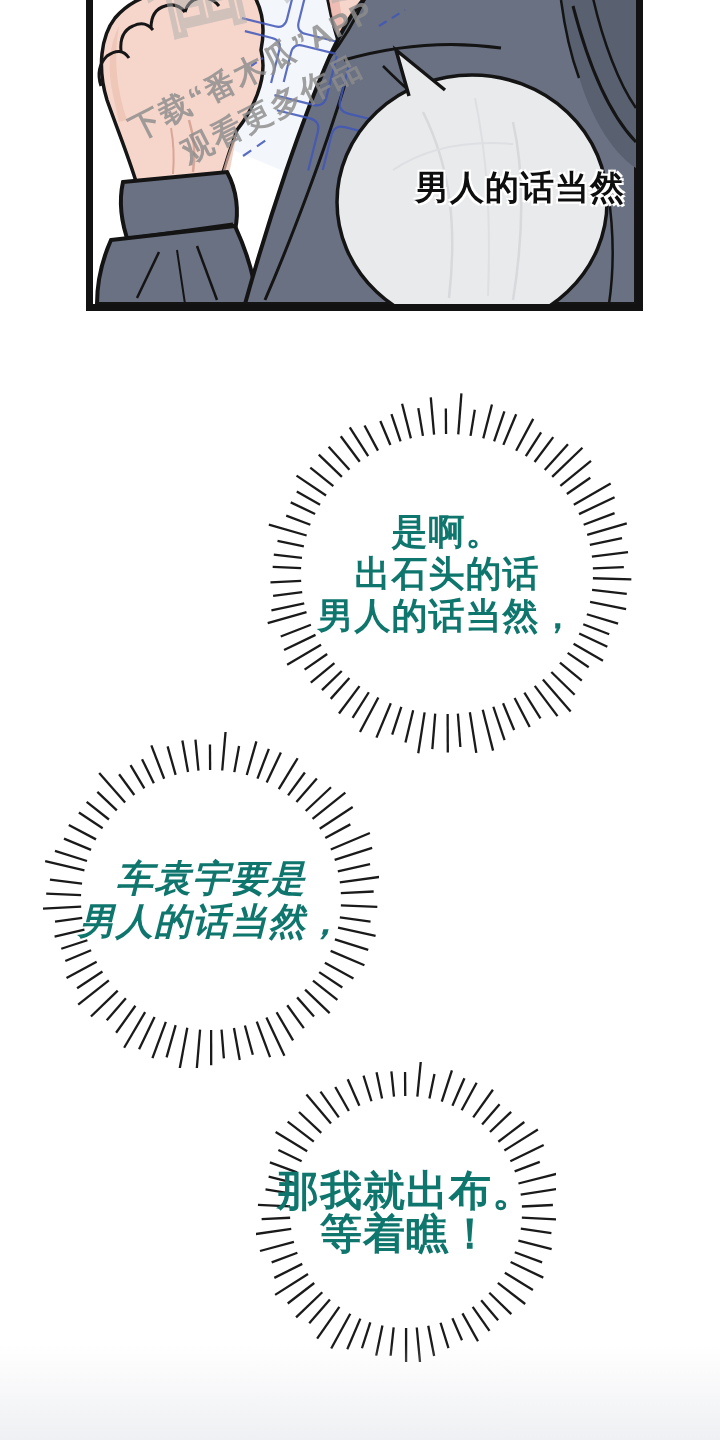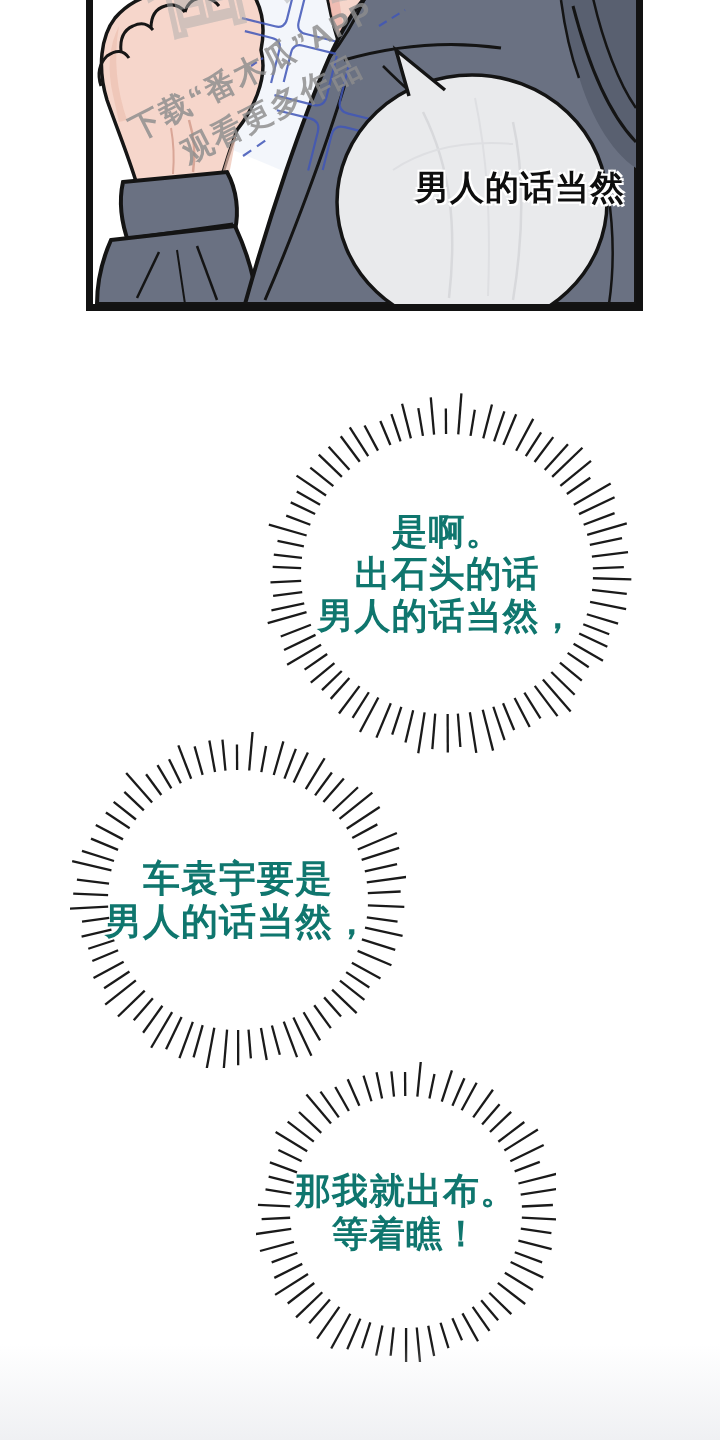--- a/index.html
+++ b/index.html
@@ -40,21 +40,21 @@
   .thought{position:absolute;}
   .thought svg{position:absolute;left:0;top:0;}
   .thought .lines{
     position:absolute;left:0;top:0;width:100%;height:100%;
     display:flex;flex-direction:column;align-items:center;justify-content:center;
     font-weight:bold;color:#0f766e;text-align:left;white-space:nowrap;
     letter-spacing:1px;
   }
   .t1 .lines{font-size:36px;line-height:42px;}
   .t2 .lines{font-size:37px;line-height:43px;}
-  .t3 .lines{font-size:36px;line-height:43px;}
+  .t3 .lines{font-size:42px;line-height:43px;}
 
   .footer-fade{
     position:absolute;left:0;bottom:0;width:720px;height:96px;
     background:linear-gradient(to bottom, rgba(240,241,243,0), #eff0f3);
   }
 </style>
 </head>
 <body>
 
 <div class="page">
@@ -236,21 +236,21 @@
         <line x1="167.93854618709003" y1="61.914324110325424" x2="163.30422976800514" y2="34.17874304396926" stroke="#1a1a1a" stroke-width="2.3"></line>
         <line x1="179.07082187599605" y1="60.55003222362282" x2="175.76972901513824" y2="23.41959519190678" stroke="#1a1a1a" stroke-width="2.3"></line>
       </svg>
     <div class="lines">
       <div>是啊。</div>
       <div>出石头的话</div>
       <div>男人的话当然，</div>
     </div>
   </div>
 
-  <div class="thought t2" style="left:70px;top:732px;width:336px;height:336px;">
+  <div class="thought t2" style="left:43px;top:732px;width:336px;height:336px;font-style:italic;">
     <svg class="spikes" width="336" height="336">
         <line x1="167.1305148210979" y1="38.00290774204345" x2="166.95996195908248" y2="12.50347810682888" stroke="#1a1a1a" stroke-width="2.3"></line>
         <line x1="179.2105201382075" y1="38.484270305762294" x2="182.76069668451592" y2="-2.531106346691871" stroke="#1a1a1a" stroke-width="2.3"></line>
         <line x1="191.3137572201746" y1="40.10758926238526" x2="196.06128266453572" y2="14.064061898546498" stroke="#1a1a1a" stroke-width="2.3"></line>
         <line x1="203.76498764607788" y1="43.01653845937898" x2="213.39121220537874" y2="9.376966739278117" stroke="#1a1a1a" stroke-width="2.3"></line>
         <line x1="214.45962236345207" y1="46.58540660264342" x2="225.8434710805586" y2="16.83558744845672" stroke="#1a1a1a" stroke-width="2.3"></line>
         <line x1="223.65188301702375" y1="50.514392725493806" x2="237.86843555324955" y2="20.502105314527142" stroke="#1a1a1a" stroke-width="2.3"></line>
         <line x1="235.77882530891424" y1="57.06744914253669" x2="254.62315059832954" y2="26.22523457161364" stroke="#1a1a1a" stroke-width="2.3"></line>
         <line x1="245.07529344778084" y1="63.312851123270775" x2="261.8628035551586" y2="40.511295770499615" stroke="#1a1a1a" stroke-width="2.3"></line>
         <line x1="253.41805383473047" y1="70.0012445023556" x2="273.8493206284439" y2="46.56078163605976" stroke="#1a1a1a" stroke-width="2.3"></line>

